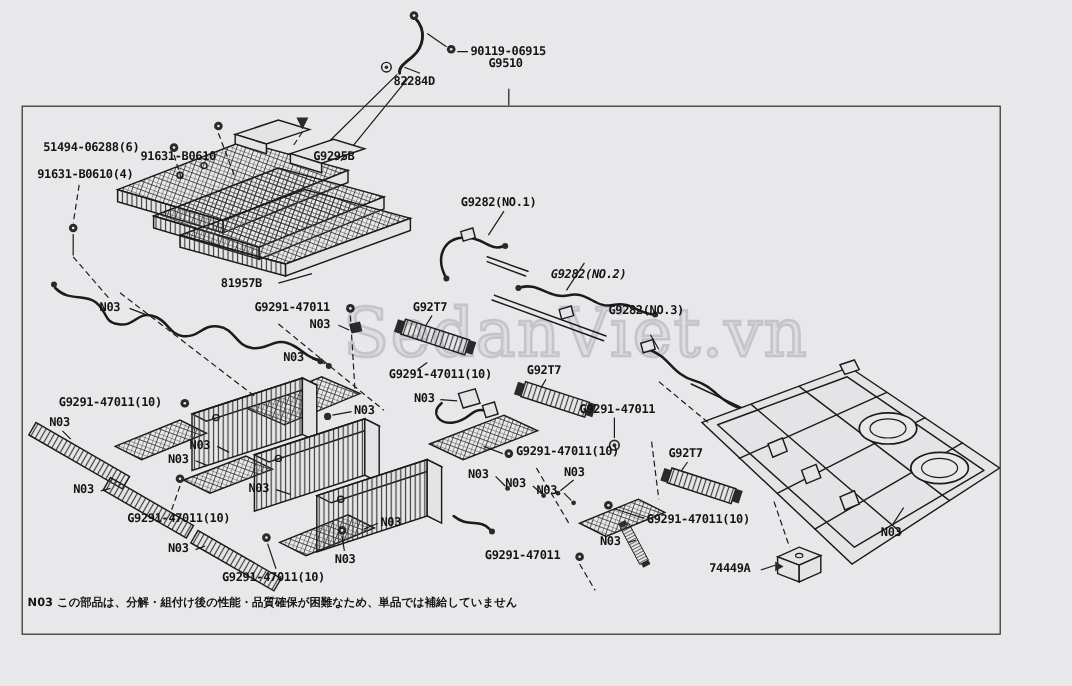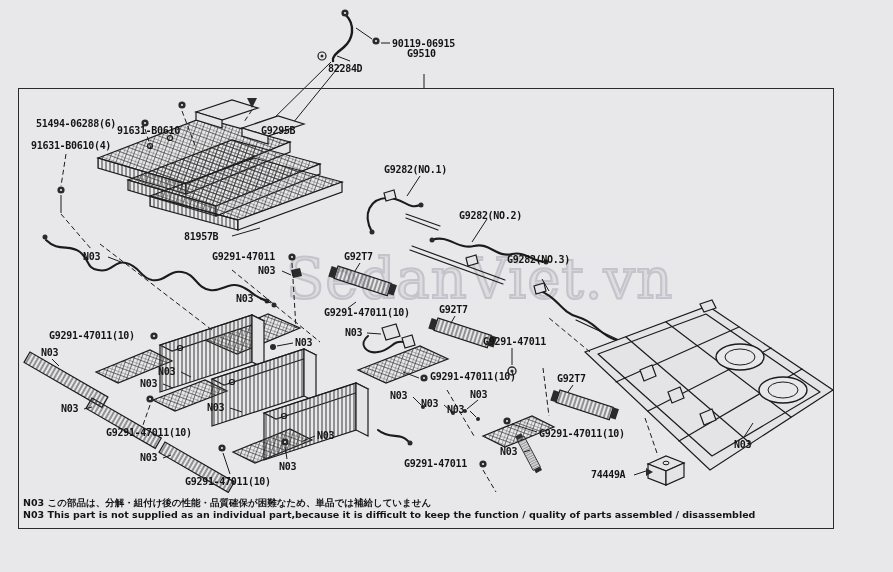--- a/index.html
+++ b/index.html
@@ -225,21 +225,21 @@
 
   <div id="labels-layer">
       <div class="plabel" style="left: 392px; top: 38px;">90119-06915</div>
       <div class="plabel" style="left: 328px; top: 63px;">82284D</div>
       <div class="plabel" style="left: 407px; top: 48px;">G9510</div>
       <div class="plabel" style="left: 261px; top: 97px; margin-top: 28px;">G9295B</div>
       <div class="plabel" style="left: 117px; top: 101px; margin-top: 24px;">91631-B0610</div>
       <div class="plabel" style="left: 36px; top: 118px;">51494-06288(6)</div>
       <div class="plabel" style="left: 31px; top: 140px;">91631-B0610(4)</div>
       <div class="plabel" style="left: 384px; top: 164px;">G9282(NO.1)</div>
-      <div class="plabel" style="left: 459px; top: 210px;">G9282(NO.2)</div>
+      <div class="plabel" style="left: 459px; top: 224px; font-style: italic;">G9282(NO.2)</div>
       <div class="plabel" style="left: 184px; top: 231px;">81957B</div>
       <div class="plabel" style="left: 83px; top: 251px;">N03</div>
       <div class="plabel" style="left: 212px; top: 251px;">G9291-47011</div>
       <div class="plabel" style="left: 344px; top: 251px;">G92T7</div>
       <div class="plabel" style="left: 258px; top: 265px;">N03</div>
       <div class="plabel" style="left: 507px; top: 254px;">G9282(NO.3)</div>
       <div class="plabel" style="left: 236px; top: 293px;">N03</div>
       <div class="plabel" style="left: 439px; top: 304px;">G92T7</div>
       <div class="plabel" style="left: 324px; top: 307px;">G9291-47011(10)</div>
       <div class="plabel" style="left: 345px; top: 327px;">N03</div>
@@ -264,15 +264,14 @@
       <div class="plabel" style="left: 734px; top: 439px;">N03</div>
       <div class="plabel" style="left: 500px; top: 446px;">N03</div>
       <div class="plabel" style="left: 140px; top: 452px;">N03</div>
       <div class="plabel" style="left: 404px; top: 458px;">G9291-47011</div>
       <div class="plabel" style="left: 279px; top: 461px;">N03</div>
       <div class="plabel" style="left: 185px; top: 476px;">G9291-47011(10)</div>
     </div>
 
   <div class="note">
     <div>N03 この部品は、分解・組付け後の性能・品質確保が困難なため、単品では補給していません</div>
-    <div>N03 This part is not supplied as an individual part,because it is difficult to keep the function / quality of parts assembled / disassembled</div>
   </div>
 </div>
 
 </body></html>

